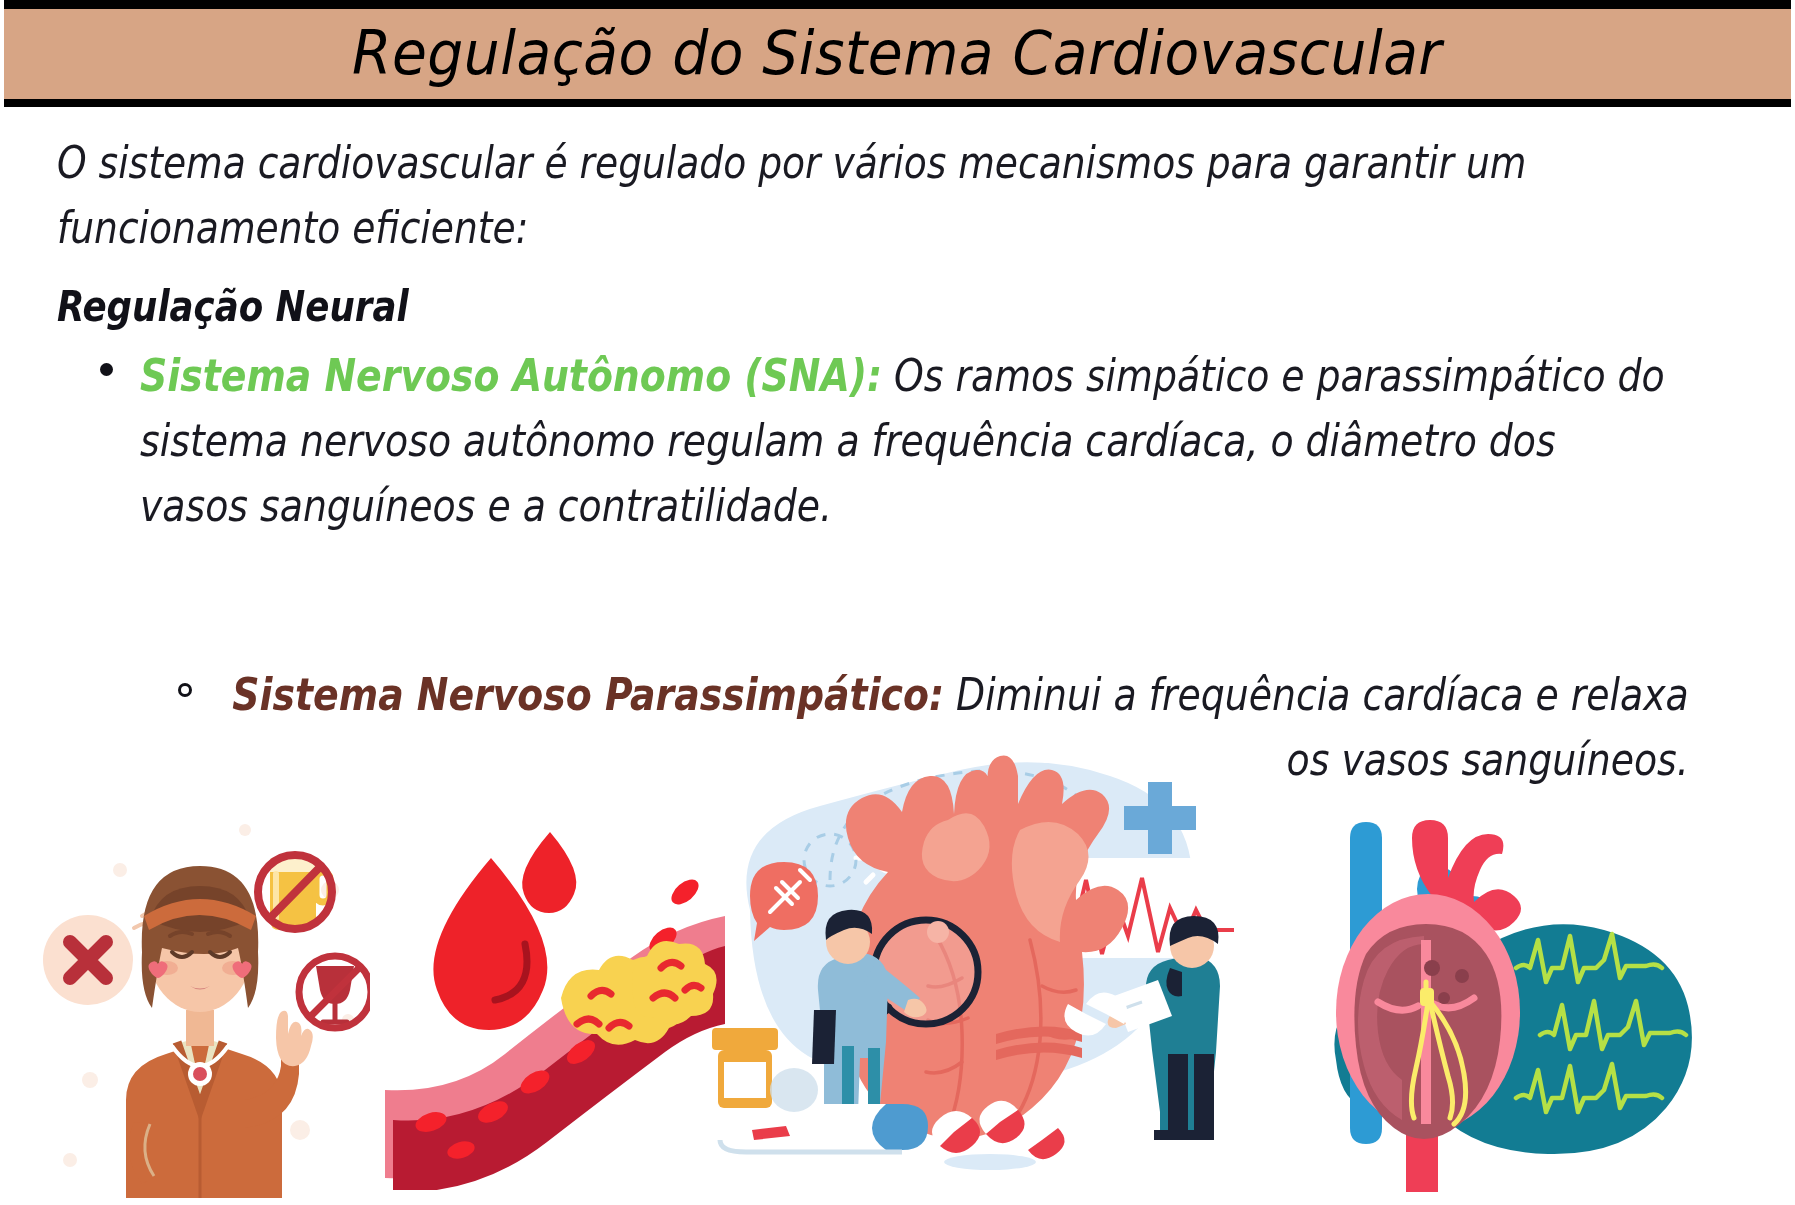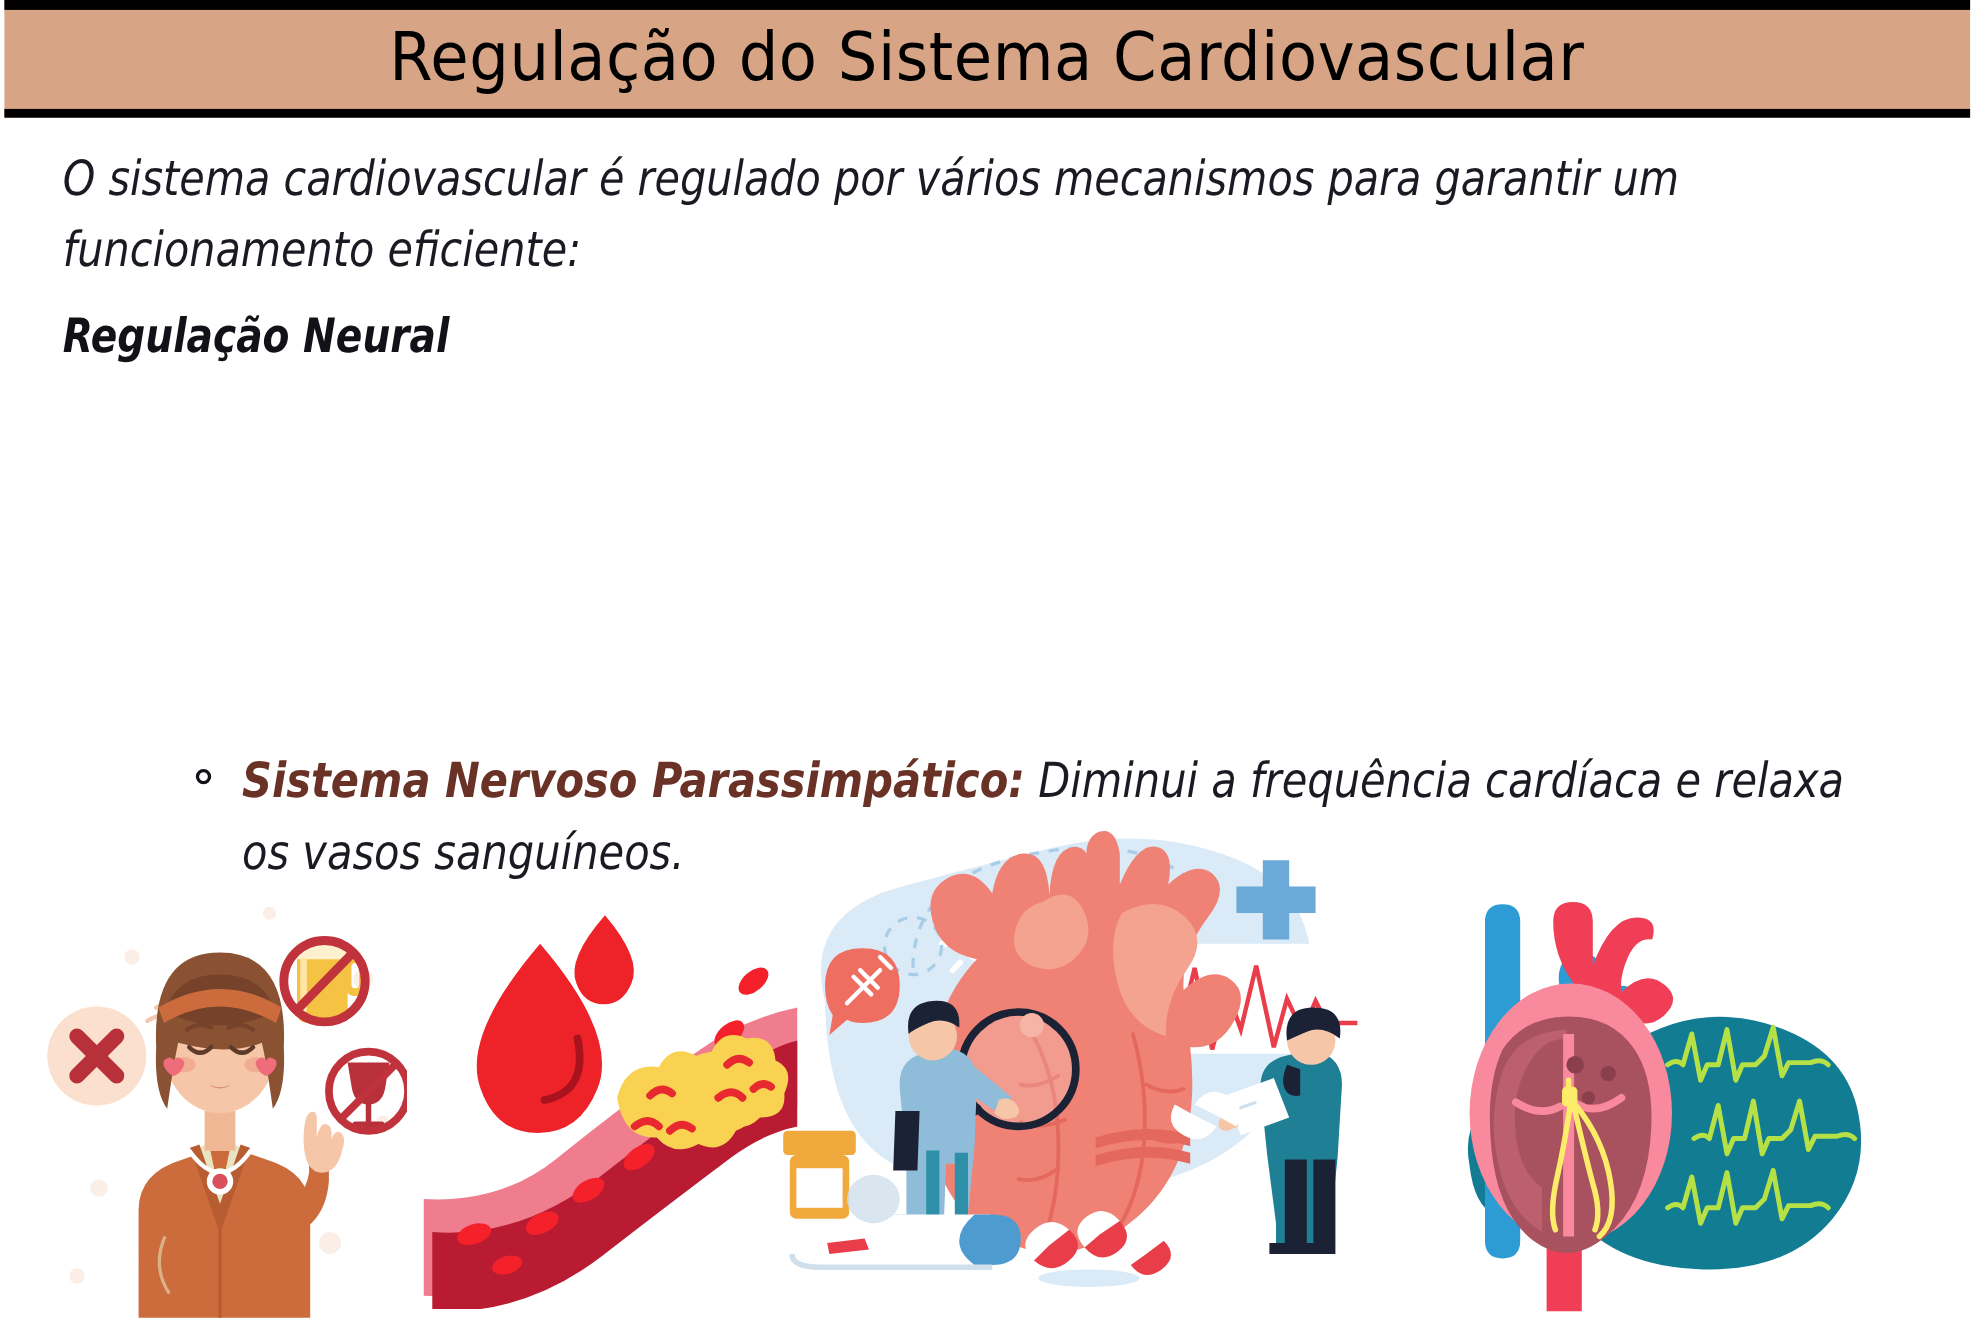--- a/index.html
+++ b/index.html
@@ -24,20 +24,21 @@
     top: 0px;
     width: 1787px;
     height: 107px;
     box-sizing: border-box;
     border-top: 9px solid #000000;
     border-bottom: 8px solid #000000;
     background: #d7a585;
     display: flex;
     align-items: center;
     justify-content: center;
+    font-style: italic;
   }
   #title-text {
     font-family: "DejaVu Sans", sans-serif;
     font-size: 61px;
     line-height: 1;
     font-weight: 400;
     letter-spacing: 0.5px;
     color: #000000;
     transform: scaleX(0.93);
     white-space: nowrap;
@@ -131,21 +132,21 @@
     display: block;
     margin-left: 42px;
     font-size: 44px;
     line-height: 1.48;
     color: #1a1a22;
     transform-origin: left top;
     transform: scaleX(0.955);
   }
 
   #subbullet-1 { top: 418px; }
-  #subbullet-2 { top: 571px; }
+  #subbullet-2 { top: 555px; text-align: right; }
 
   .lead-green  { color: #6ec954; font-weight: bold; }
   .lead-purple { color: #b03a8d; font-weight: bold; }
   .lead-brown  { color: #6a3226; font-weight: bold; }
 
   
   #illustrations {
     position: absolute;
     left: 0;
     top: 0;
@@ -164,20 +165,24 @@
 <div id="title-banner">
   <div id="title-text">Regulação do Sistema Cardiovascular</div>
 </div>
 
 <div id="content">
 
   <div id="intro" class="para">O sistema cardiovascular é regulado por vários mecanismos para garantir um funcionamento eficiente:</div>
 
   <div id="heading-neural" class="heading">Regulação Neural</div>
 
+  <div id="bullet-1">
+    <span class="marker"></span>
+    <span class="bullet-text"><span class="lead-green">Sistema Nervoso Autônomo (SNA):</span><span> Os ramos simpático e parassimpático do sistema nervoso autônomo regulam a frequência cardíaca, o diâmetro dos vasos sanguíneos e a contratilidade.</span></span>
+  </div>
 
 
   <div id="subbullet-2" class="subbullet">
     <span class="marker-ring"></span>
     <span class="subbullet-text"><span class="lead-brown">Sistema Nervoso Parassimpático:</span><span> Diminui a frequência cardíaca e relaxa os vasos sanguíneos.</span></span>
   </div>
 
 </div>
 
 <div id="illustrations">

